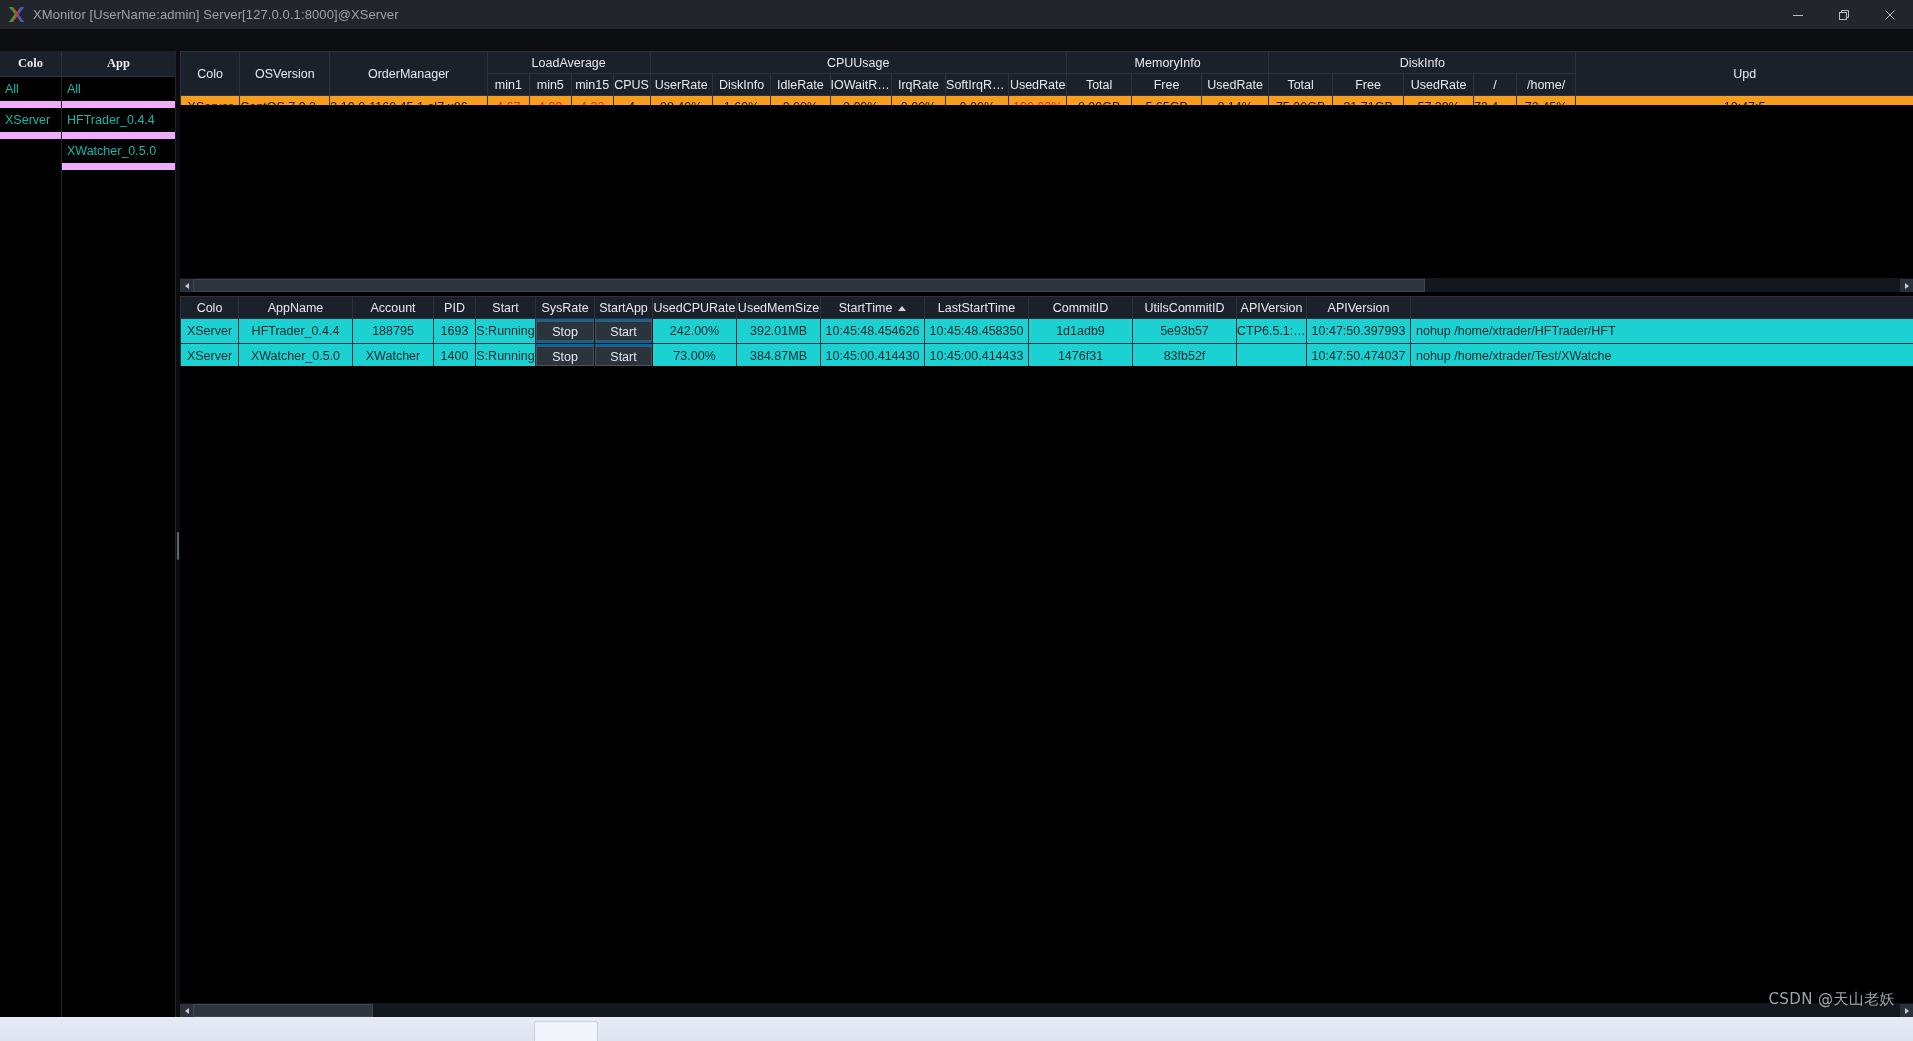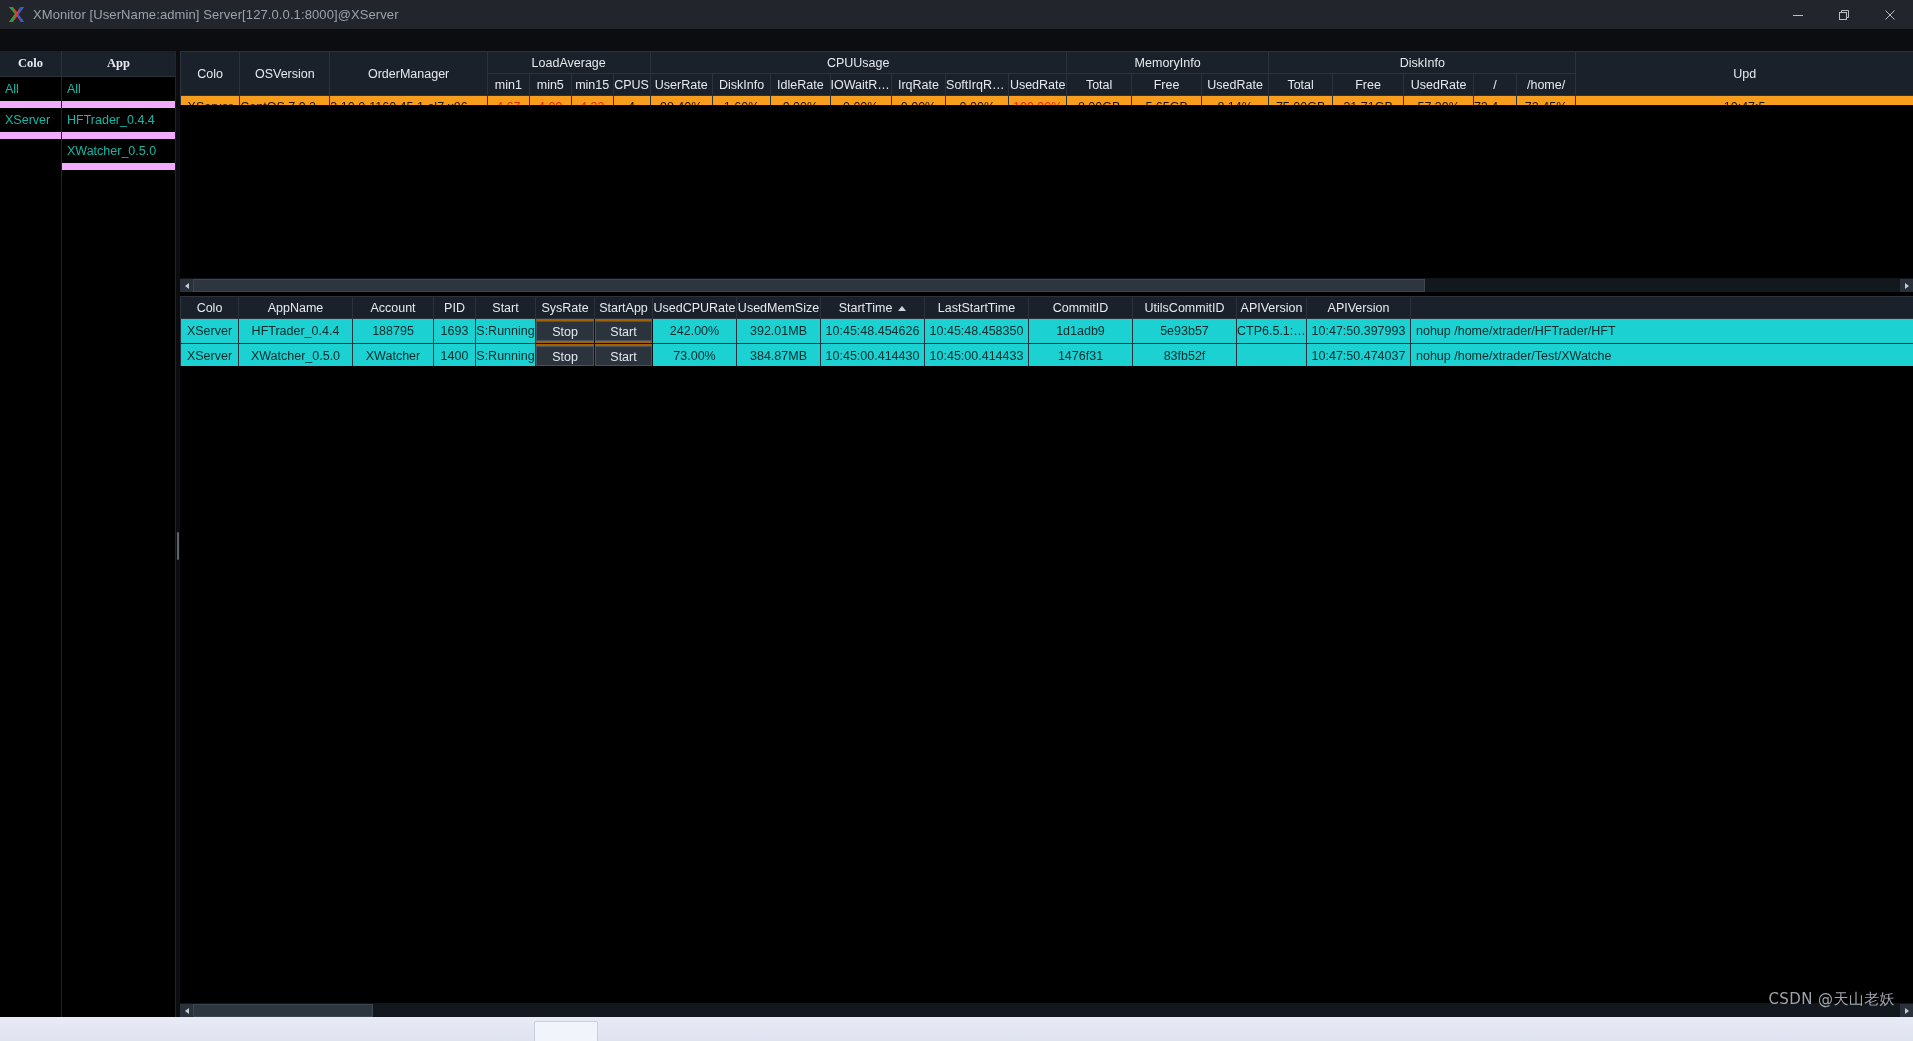--- a/index.html
+++ b/index.html
@@ -52,21 +52,21 @@
   table.grid th{background:#1b212a;color:#e6e9ee;height:21px;text-align:center;}
   table.grid th.grp{height:21px;}
   table.grid td{height:22px;text-align:center;}
 
   
   .top-row td{background:#f99d1c;color:#1a1204;border:1px solid #c97d14;}
   .top-row td.red{color:#e02b13;}
 
   
   .bot-row td{background:#1bd1d1;color:#082b2b;border:1px solid #13a8a8;}
-  .bot-row td.btncell{background:#a16207;border:1px solid #0d1014;padding:1px 0;}
+  .bot-row td.btncell{background:#0369a1;border:1px solid #0d1014;padding:1px 0;}
   .bot-row td.cmd{text-align:left;padding-left:5px;}
   .bot-row td.blank{background:#1bd1d1;}
   .gbtn{display:block;width:100%;height:20px;line-height:20px;background:#2b333d;color:#e4e8ee;
         border:1px solid #4a535e;font-size:12.5px;text-align:center;box-sizing:border-box;}
 
   .sort-asc{display:inline-block;margin-left:6px;vertical-align:middle;
       width:0;height:0;border-left:4px solid transparent;border-right:4px solid transparent;border-bottom:5px solid #cfd5dd;}
 
   
   .hscroll{height:13px;background:#0f1318;display:flex;align-items:center;border-top:1px solid #11151a;}

